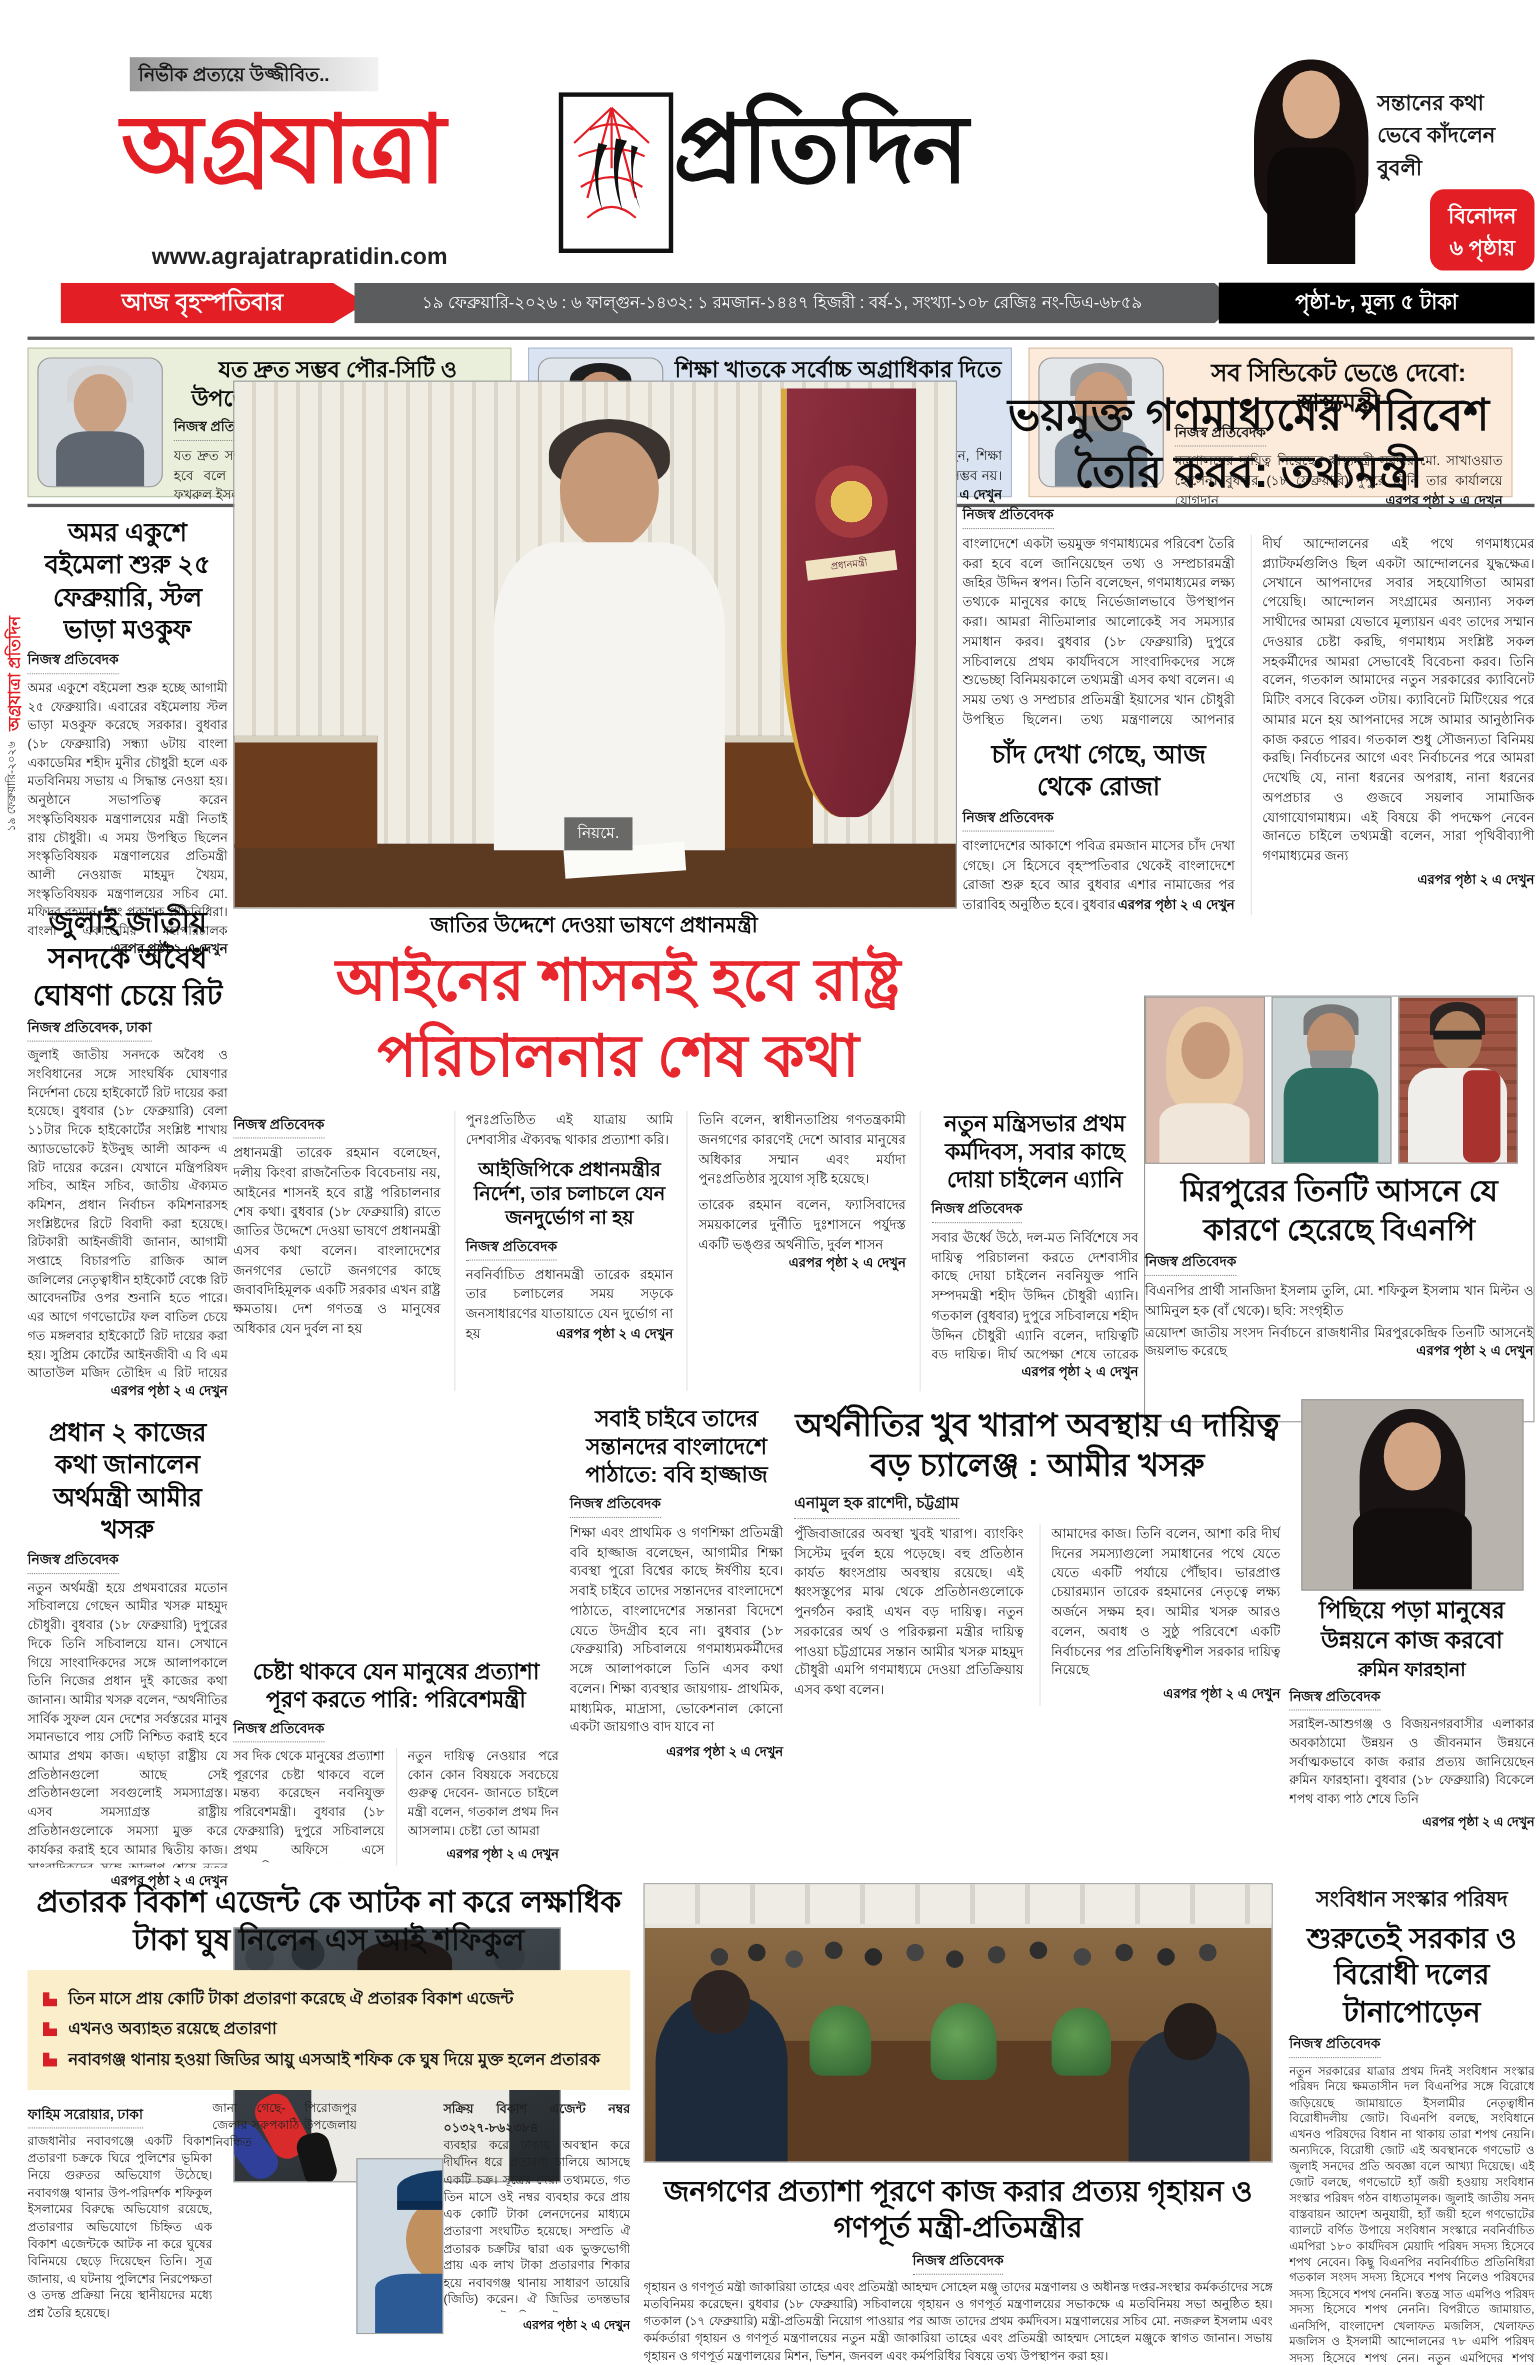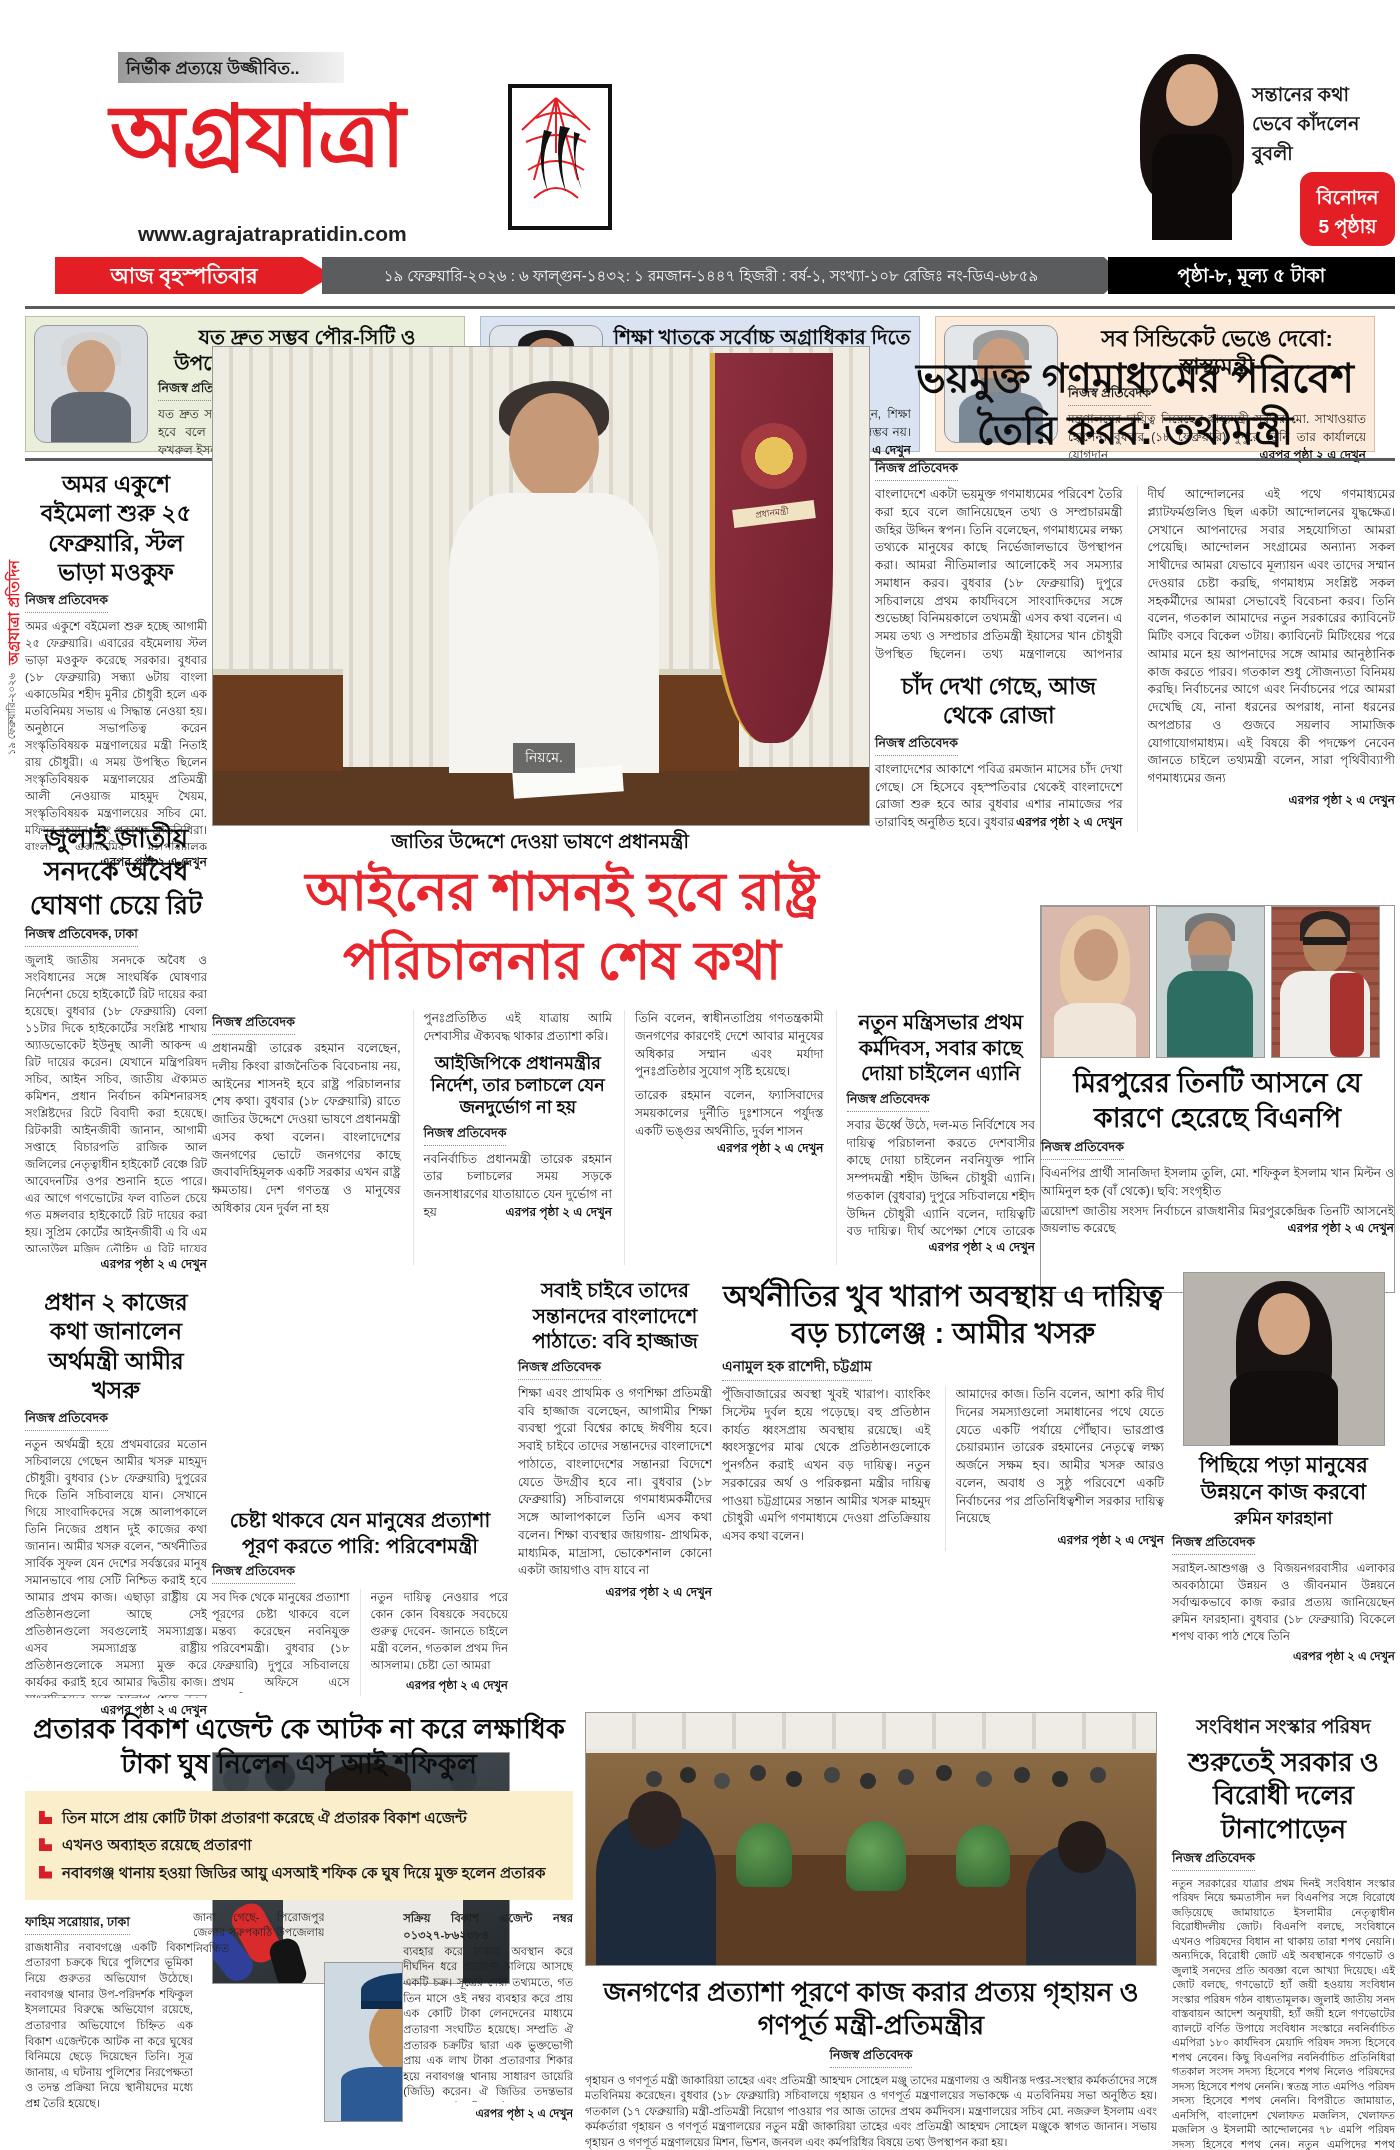--- a/index.html
+++ b/index.html
@@ -53,34 +53,37 @@
           <path d="M42 8 L8 40 M42 8 L42 63 M42 8 L76 40 M42 8 L20 90 M42 8 L64 90"></path>
           <path d="M22 28 Q42 18 62 28 M12 52 Q42 38 72 52 M14 80 Q42 62 70 80 M20 108 Q42 88 64 108"></path>
         </g>
         <g fill="#111">
           <path d="M30 40 q-8 34 4 62 q-10 -36 4 -60 z"></path>
           <path d="M46 36 q-6 38 6 66 q-10 -40 4 -64 z"></path>
           <path d="M60 42 q-2 36 8 58 q-12 -34 -2 -56 z"></path>
         </g>
       </svg>
     </div>
+    <div class="abs" style="left:612px;top:74px;width:460px;font-size:86px;font-weight:bold;color:#111;line-height:1.45;letter-spacing:-2px">
+      <span>প্রতিদিন</span>
+    </div>
 
     <div class="ph abs" style="left:1122px;top:48px;width:140px;height:192px;border:none;background:#fff">
       <i style="left:18px;top:6px;width:104px;height:150px;border-radius:48% 48% 30% 30%;background:#17100f"></i>
       <i style="left:44px;top:16px;width:52px;height:62px;border-radius:50%;background:#d9ac8c"></i>
       <i style="left:30px;top:86px;width:80px;height:106px;border-radius:26% 26% 0 0;background:#0e0a0a"></i>
     </div>
     <div class="abs" style="left:1252px;top:80px;width:142px;font-weight:bold;font-size:19px;line-height:1.55">
       <div>সন্তানের কথা</div>
       <div>ভেবে কাঁদলেন</div>
       <div>বুবলী</div>
     </div>
     <div class="badge abs" style="left:1300px;top:172px;width:95px;height:62px;font-size:19px;line-height:1.5;padding-top:12px">
       <div>বিনোদন</div>
-      <div>5 পৃষ্ঠায়</div>
+      <div>৬ পৃষ্ঠায়</div>
     </div>
   </div>
 
   <div class="dl" style="left:55px;width:258px;background:#e31e24;font-weight:bold;font-size:21px;clip-path:polygon(0 0,89% 0,100% 50%,89% 100%,0 100%);padding-right:20px">
     <span>আজ বৃহস্পতিবার</span>
   </div>
   <div class="dl" style="left:322px;width:778px;background:#5b5c5e;font-size:15px;clip-path:polygon(0 0,97.5% 0,100% 50%,97.5% 100%,0 100%);padding-right:24px">
     <span>১৯ ফেব্রুয়ারি-২০২৬ : ৬ ফাল্গুন-১৪৩২: ১ রমজান-১৪৪৭ হিজরী : বর্ষ-১, সংখ্যা-১০৮ রেজিঃ নং-ডিএ-৬৮৫৯</span>
   </div>
   <div class="dl" style="left:1108px;width:287px;background:#000000;font-weight:bold;font-size:19px">

